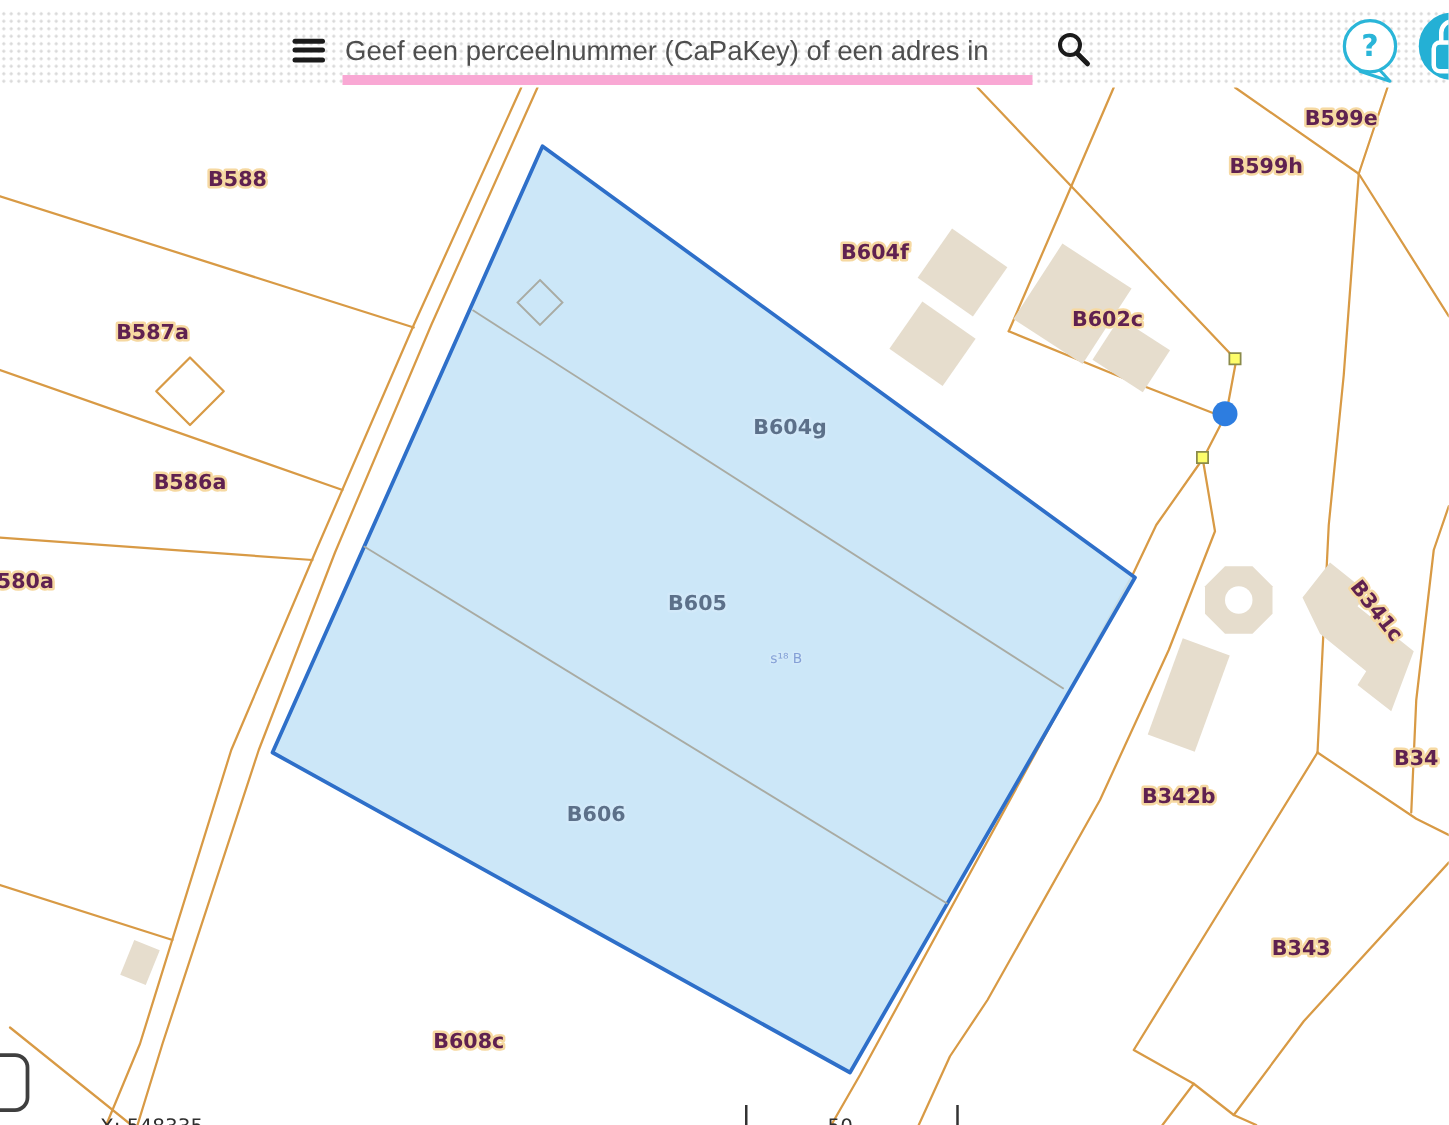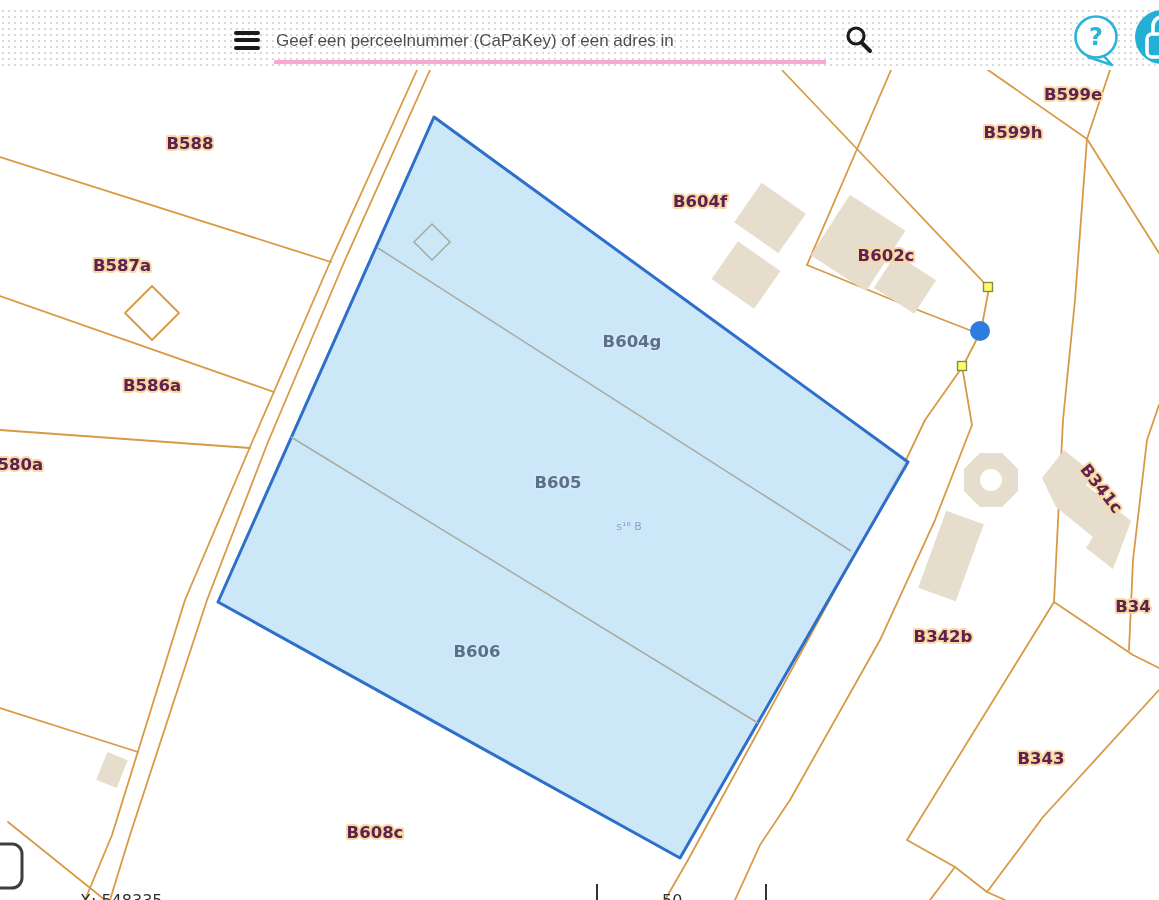--- a/index.html
+++ b/index.html
@@ -6,22 +6,22 @@
     font-family:"Liberation Sans",sans-serif;}
   #stage{position:relative;width:1159px;height:900px;overflow:hidden;}
   
   #topbar{position:absolute;left:0;top:0;width:1159px;height:70px;background:#fff;z-index:5;}
   #topbar .dots{position:absolute;left:0;top:8px;right:0;height:60px;
     background-image:radial-gradient(circle,#d9d9d9 1.1px,transparent 1.3px);
     background-size:6px 6px;}
   #menu-btn{position:absolute;left:234px;top:26px;width:30px;height:28px;cursor:pointer;background:none;border:none;padding:0;}
   #menu-btn span{display:block;width:26px;height:4px;border-radius:2px;background:#1b1b1b;margin:3.5px 0;}
   #search-input{position:absolute;left:274px;top:22px;width:548px;height:36px;border:none;outline:none;
-    border-bottom:4px solid #f9a8d4;background:transparent;font-family:"Liberation Sans",sans-serif;
-    font-size:17px;color:#333;z-index:6;}
+    border-bottom:8px solid #f9a8d4;background:transparent;font-family:"Liberation Sans",sans-serif;
+    font-size:22px;color:#333;z-index:6;}
   #search-input::placeholder{color:#4e4e4e;opacity:1;}
   .iconbox{position:absolute;background:none;border:none;padding:0;cursor:pointer;}
   
   #map{position:absolute;left:0;top:0;z-index:1;}
   .pline{fill:none;stroke:#d89a45;stroke-width:1.8;stroke-linejoin:round;stroke-linecap:round;}
   .gline{fill:none;stroke:#a9aba3;stroke-width:1.5;}
   .bld{fill:#e6ddcd;stroke:none;}
   .lbl{font-family:"DejaVu Sans",sans-serif;font-weight:bold;font-size:16.5px;fill:#5f2150;
        stroke:#f6d9a2;stroke-width:4px;paint-order:stroke;stroke-linejoin:round;text-anchor:middle;}
   .lblsel{fill:#5c7089;stroke:#d2e9f9;}

